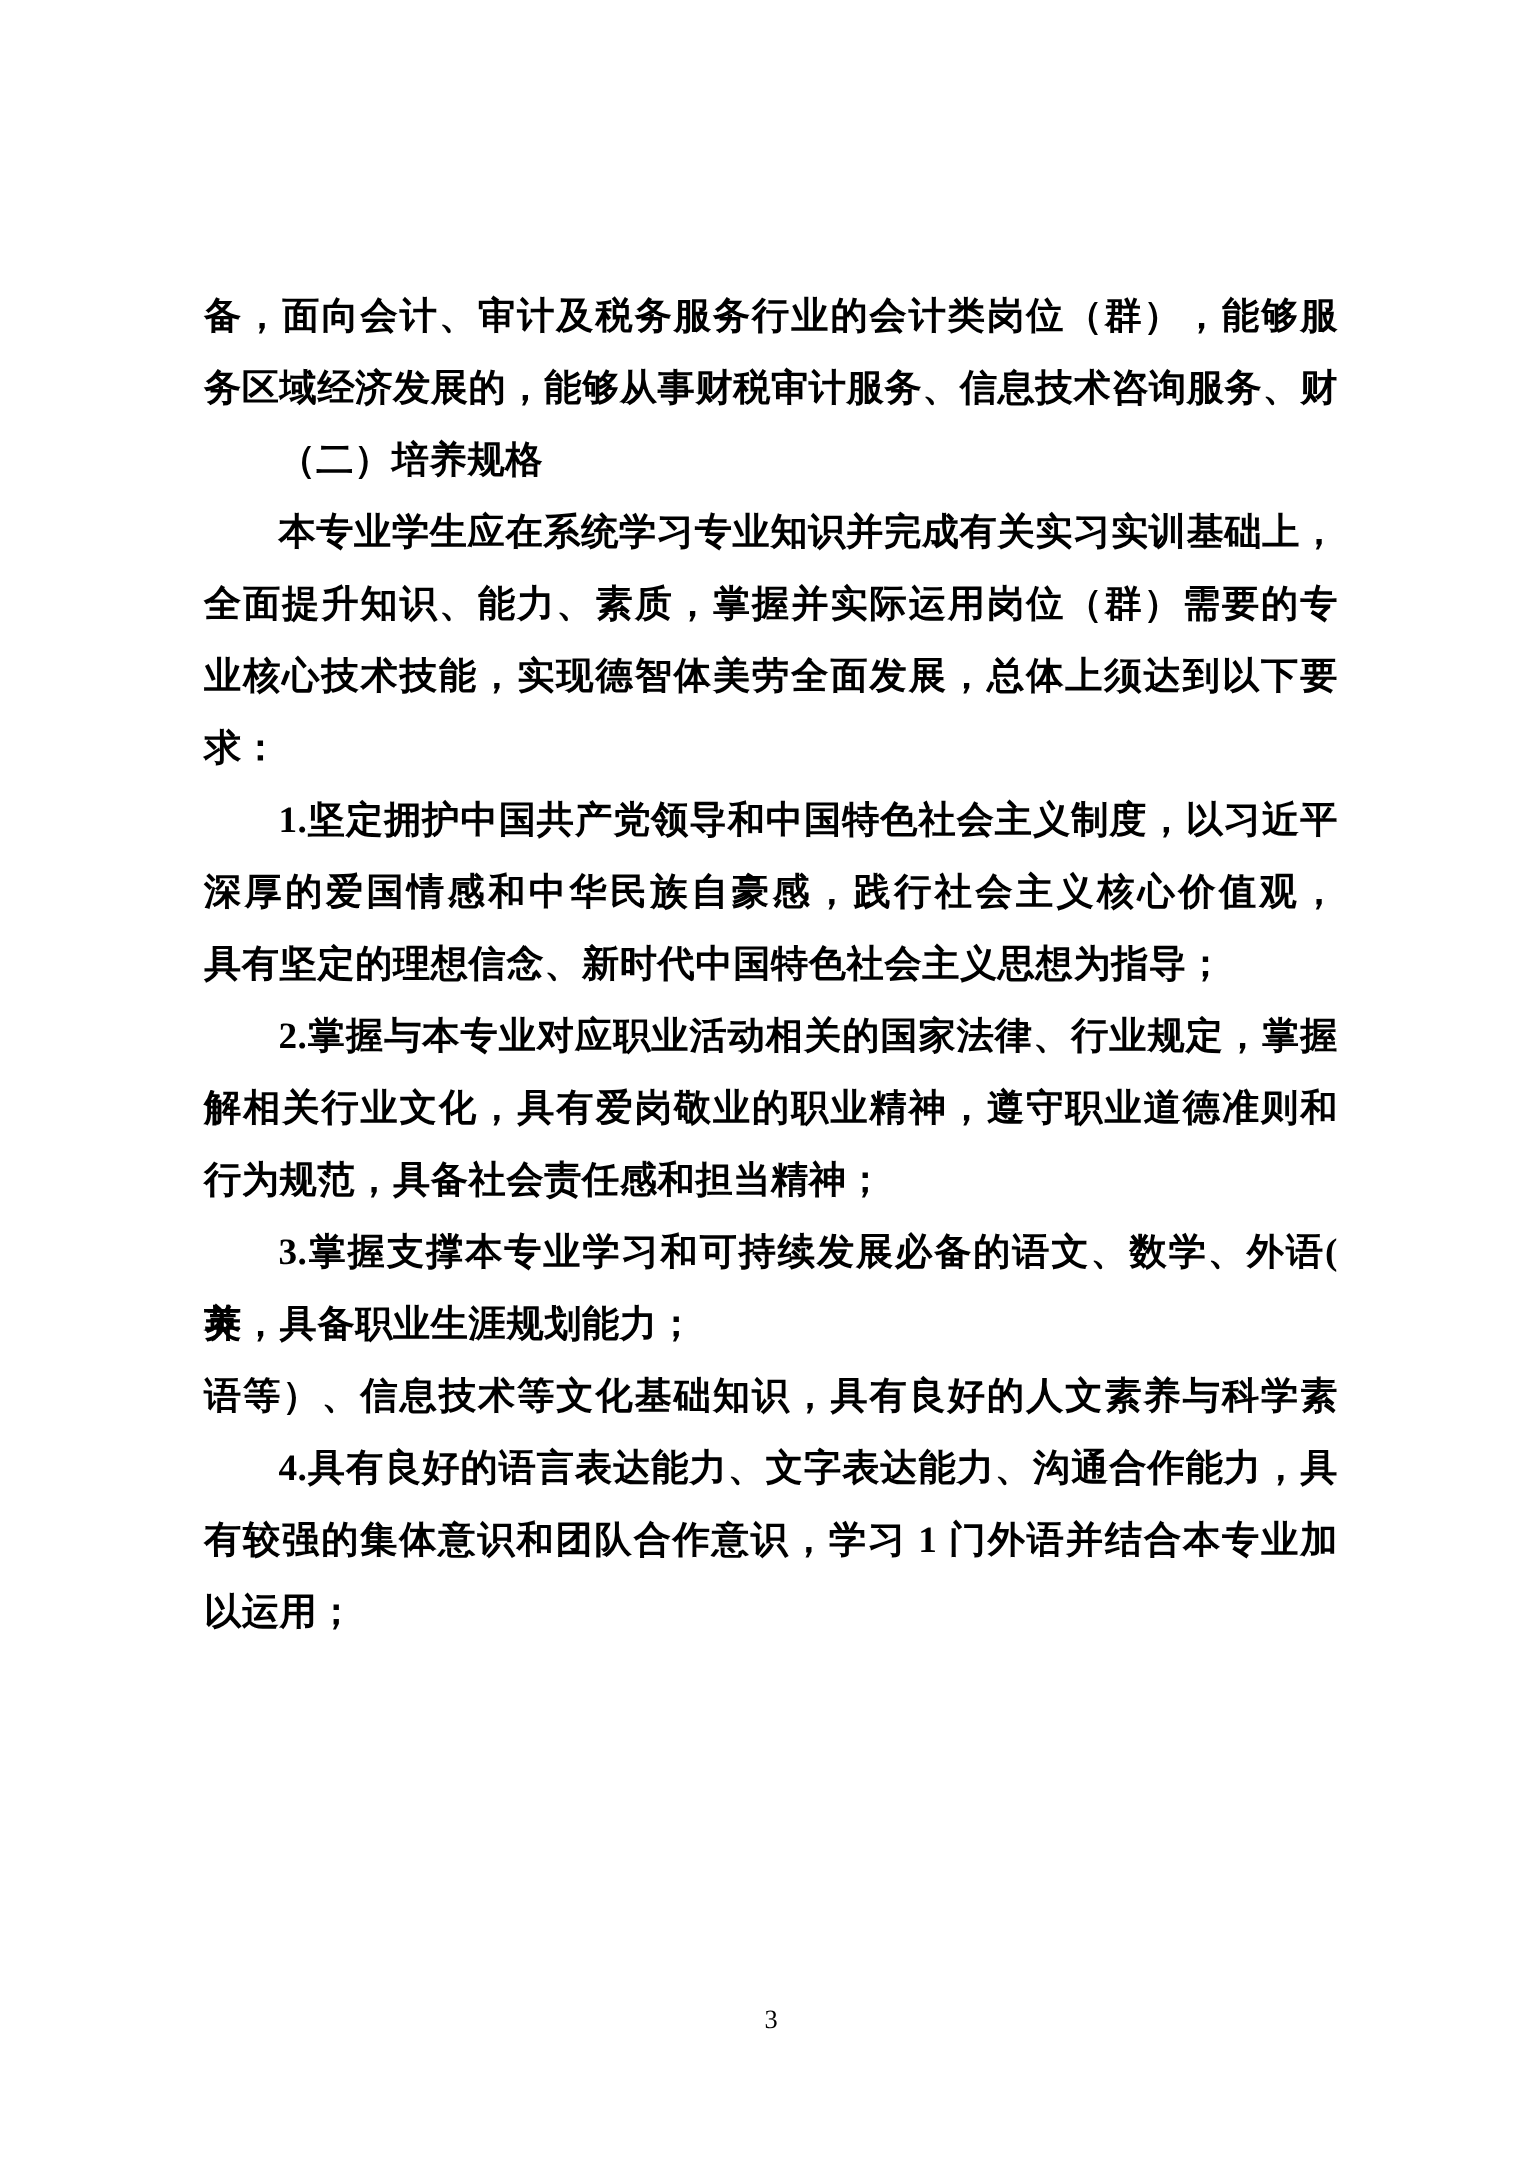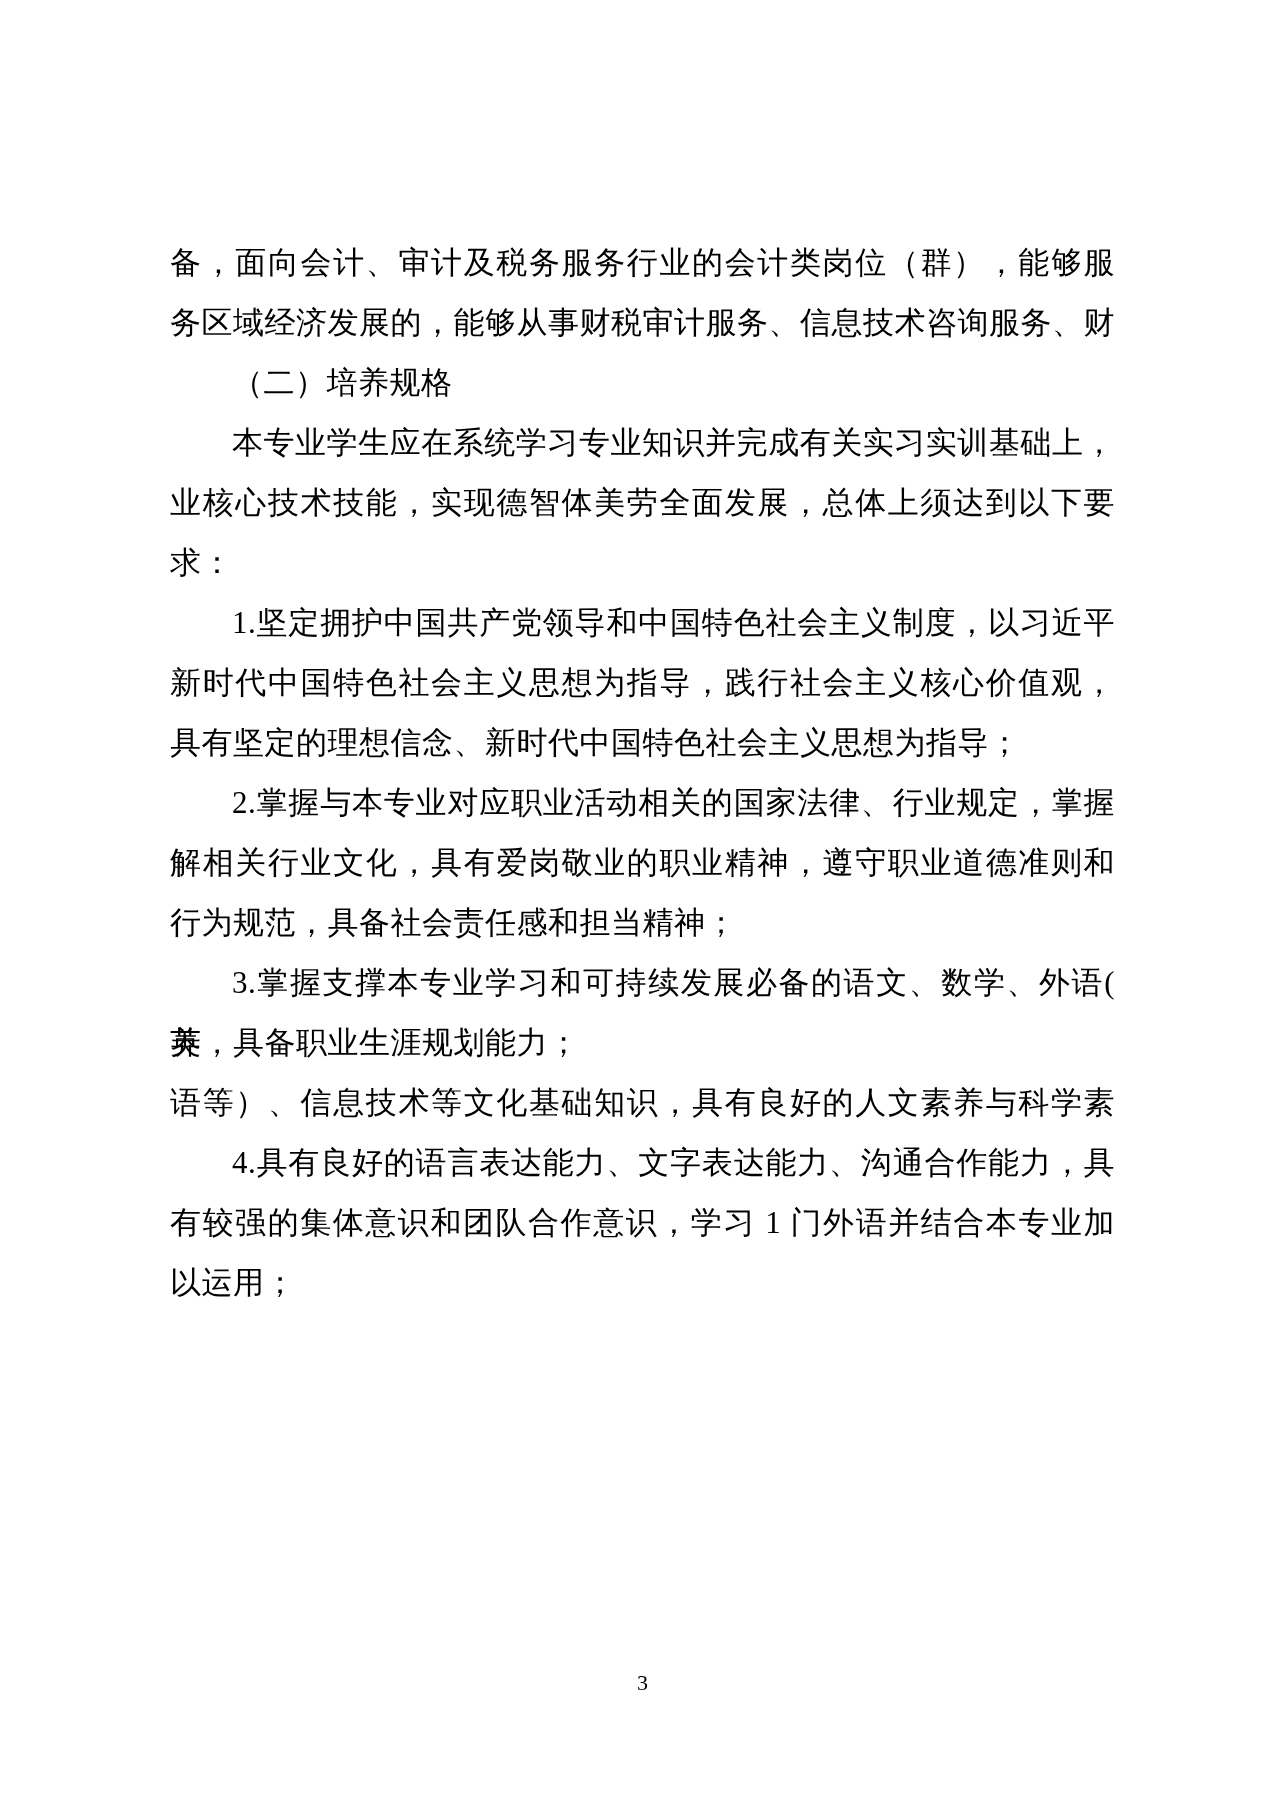--- a/index.html
+++ b/index.html
@@ -22,20 +22,21 @@
     top: 233px;
     width: 945px;
   }
   .line {
     font-size: 31px;
     line-height: 60px;
     height: 60px;
     text-align: left;
     white-space: normal;
     letter-spacing: 0.5px;
+    font-weight: bold;
   }
   
   .l-fill {
     text-align: justify;
     text-align-last: justify;
   }
   
   .l-indent {
     text-indent: 2em;
   }
@@ -51,24 +52,25 @@
 </style>
 </head>
 <body>
 
 <div class="page">
   <div class="text-block">
     <div class="line l-fill">备，面向会计、审计及税务服务行业的会计类岗位（群），能够服</div>
     <div class="line l-fill">务区域经济发展的，能够从事财税审计服务、信息技术咨询服务、财</div>
     <div class="line l-indent">（二）培养规格</div>
     <div class="line l-indent l-fill">本专业学生应在系统学习专业知识并完成有关实习实训基础上，</div>
+    <div class="line l-fill">全面提升知识、能力、素质，掌握并实际运用岗位（群）需要的专</div>
     <div class="line l-fill">业核心技术技能，实现德智体美劳全面发展，总体上须达到以下要</div>
     <div class="line">求：</div>
     <div class="line l-indent l-fill">1.坚定拥护中国共产党领导和中国特色社会主义制度，以习近平</div>
-    <div class="line l-fill">新时代中国特色社会主义思想为指导，践行社会主义核心价值观，</div>
+    <div class="line l-fill">深厚的爱国情感和中华民族自豪感，践行社会主义核心价值观，</div>
     <div class="line">具有坚定的理想信念、新时代中国特色社会主义思想为指导；</div>
     <div class="line l-indent l-fill">2.掌握与本专业对应职业活动相关的国家法律、行业规定，掌握</div>
     <div class="line l-fill">解相关行业文化，具有爱岗敬业的职业精神，遵守职业道德准则和</div>
     <div class="line">行为规范，具备社会责任感和担当精神；</div>
     <div class="line l-indent l-fill">3.掌握支撑本专业学习和可持续发展必备的语文、数学、外语( 英</div>
     <div class="line">养，具备职业生涯规划能力；</div>
     <div class="line l-fill">语等）、信息技术等文化基础知识，具有良好的人文素养与科学素</div>
     <div class="line l-indent l-fill">4.具有良好的语言表达能力、文字表达能力、沟通合作能力，具</div>
     <div class="line l-fill">有较强的集体意识和团队合作意识，学习 1 门外语并结合本专业加</div>
     <div class="line">以运用；</div>

